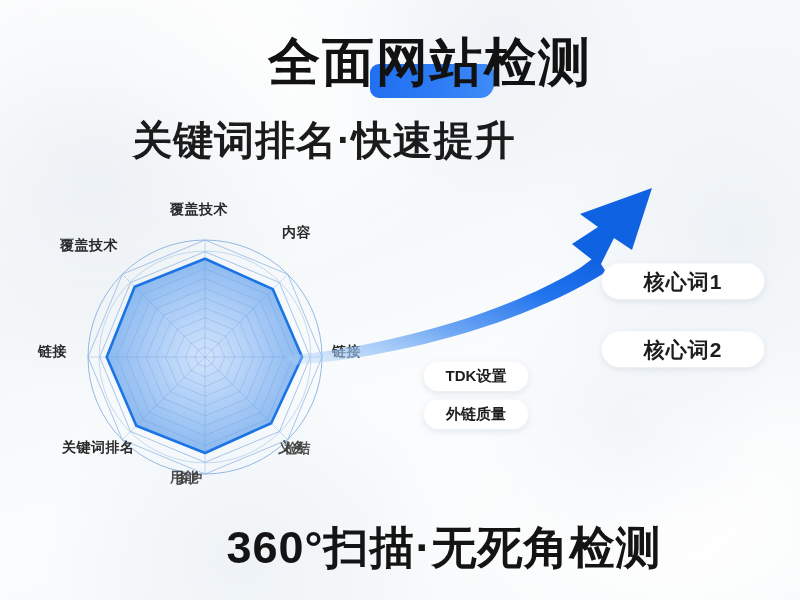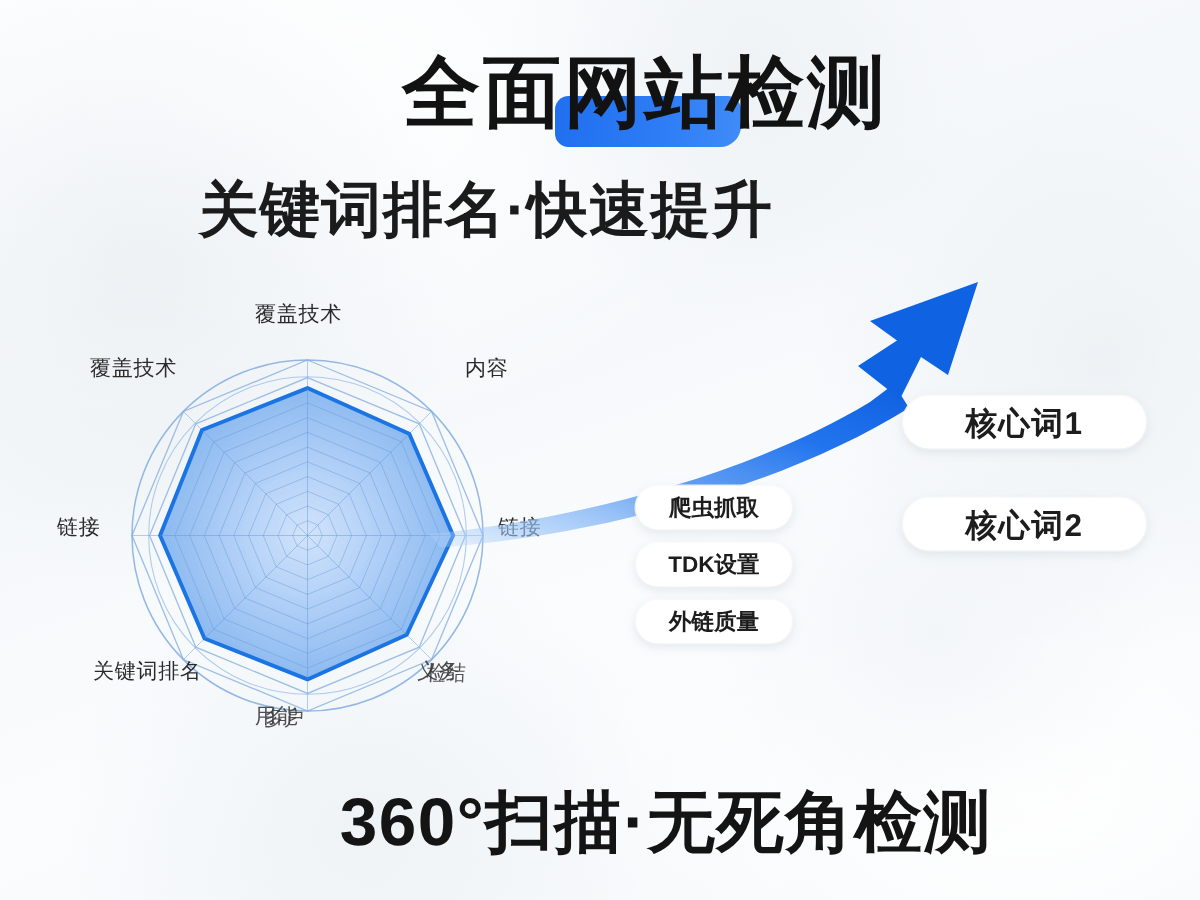--- a/index.html
+++ b/index.html
@@ -121,21 +121,21 @@
     z-index: 3;
   }
   #radar-svg {
     display: block;
     width: 360px;
     height: 320px;
   }
   .radar-label {
     position: absolute;
     font-size: 14px;
-    font-weight: normal;
+    font-weight: bold;
     color: #2a2a2a;
     white-space: nowrap;
     letter-spacing: 0.5px;
   }
   .radar-label.garbled {
     color: #3a3a3a;
   }
   .radar-label.garbled .g2 {
     position: absolute;
     left: 5px;
@@ -254,21 +254,21 @@
           <line x1="175" y1="162" x2="272.11" y2="162.00" stroke="#5f93d8" stroke-width="0.55" opacity="0.5"></line>
           <line x1="175" y1="162" x2="241.19" y2="228.19" stroke="#5f93d8" stroke-width="0.55" opacity="0.5"></line>
           <line x1="175" y1="162" x2="175.00" y2="257.94" stroke="#5f93d8" stroke-width="0.55" opacity="0.5"></line>
           <line x1="175" y1="162" x2="106.33" y2="230.67" stroke="#5f93d8" stroke-width="0.55" opacity="0.5"></line>
           <line x1="175" y1="162" x2="76.72" y2="162.00" stroke="#5f93d8" stroke-width="0.55" opacity="0.5"></line>
           <line x1="175" y1="162" x2="104.68" y2="91.68" stroke="#5f93d8" stroke-width="0.55" opacity="0.5"></line>
         </g>
     </svg>
 
     <div class="radar-label" id="lbl-0" style="left: 140px; top: 6px;">覆盖技术</div>
-    <div class="radar-label" id="lbl-1" style="left: 252px; top: 42px; margin-left: 28px;">内容</div>
+    <div class="radar-label" id="lbl-1" style="left: 252px; top: 29px;">内容</div>
     <div class="radar-label" id="lbl-2" style="left: 302px; top: 148px;">链接</div>
     <div class="radar-label garbled" id="lbl-3" style="left: 248px; top: 244px;"><span class="g1">义务</span><span class="g2">检结</span></div>
     <div class="radar-label garbled" id="lbl-4" style="left: 140px; top: 274px;"><span class="g1">用能</span><span class="g2">多户</span></div>
     <div class="radar-label" id="lbl-5" style="left: 32px; top: 244px;">关键词排名</div>
     <div class="radar-label" id="lbl-6" style="left: 8px; top: 148px;">链接</div>
     <div class="radar-label" id="lbl-7" style="left: 30px; top: 42px;">覆盖技术</div>
   </div>
 
   <svg id="arrow-svg" viewBox="0 0 430 185">
     <defs>
@@ -277,21 +277,20 @@
         <stop offset="16%" stop-color="#9cc6f9" stop-opacity="0.65"></stop>
         <stop offset="42%" stop-color="#5f9ef3" stop-opacity="0.92"></stop>
         <stop offset="72%" stop-color="#2274ee" stop-opacity="1"></stop>
         <stop offset="100%" stop-color="#0f5fe0" stop-opacity="1"></stop>
       </linearGradient>
     </defs>
     <path d="M 6,176 C 92,168 214,140 300,88 L 316,76 L 326,92 C 236,148 108,178 14,185 Z" fill="url(#arrowGrad)"></path>
     <path d="M 372,8 L 300,34 L 318,47 L 292,64 L 320,86 L 334,58 L 352,70 Z" fill="#0f62e2"></path>
   </svg>
 
-  <div class="pill pill-sm" id="pill-crawl">爬虫抓取</div>
   <div class="pill pill-sm" id="pill-links">外链质量</div>
   <div class="pill pill-sm" id="pill-tdk">TDK设置</div>
 
   <div class="pill pill-lg" id="pill-kw1">核心词1</div>
   <div class="pill pill-lg" id="pill-kw2">核心词2</div>
 
   <div class="footline">360°扫描·无死角检测</div>
 
 </div>
 

